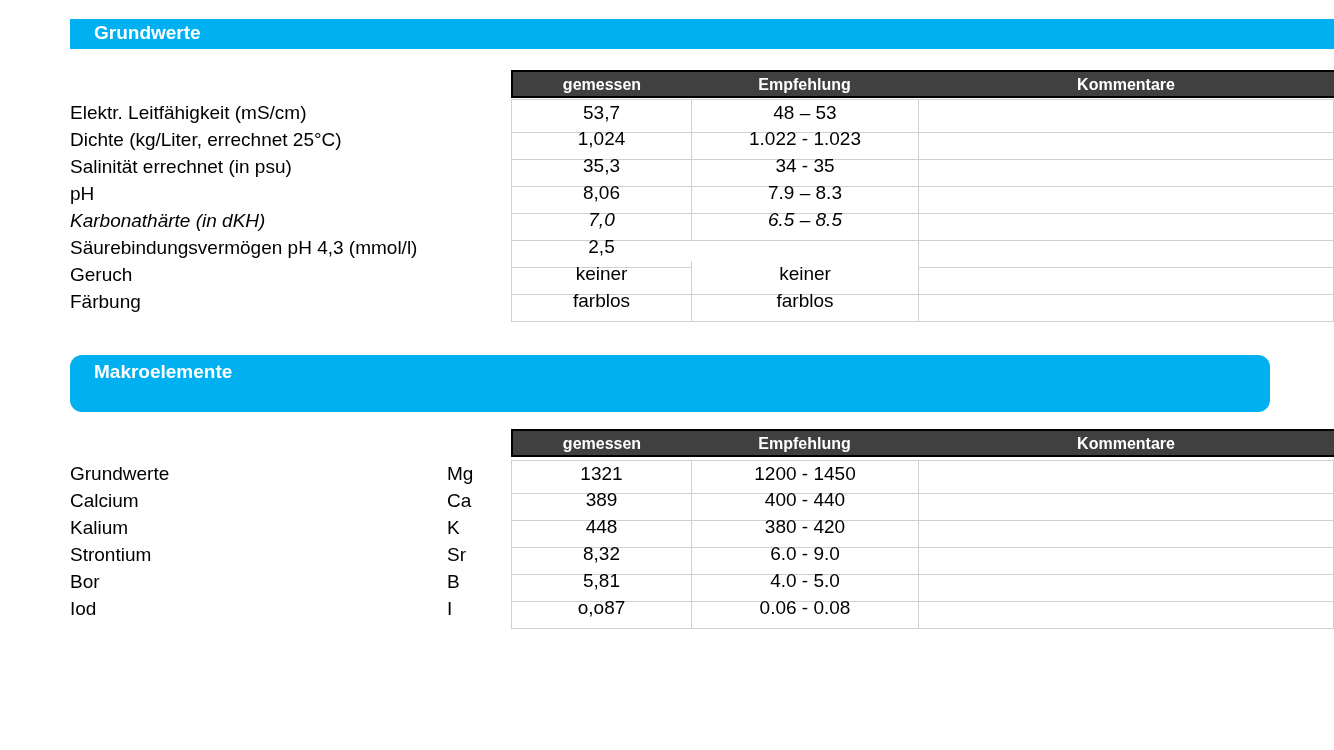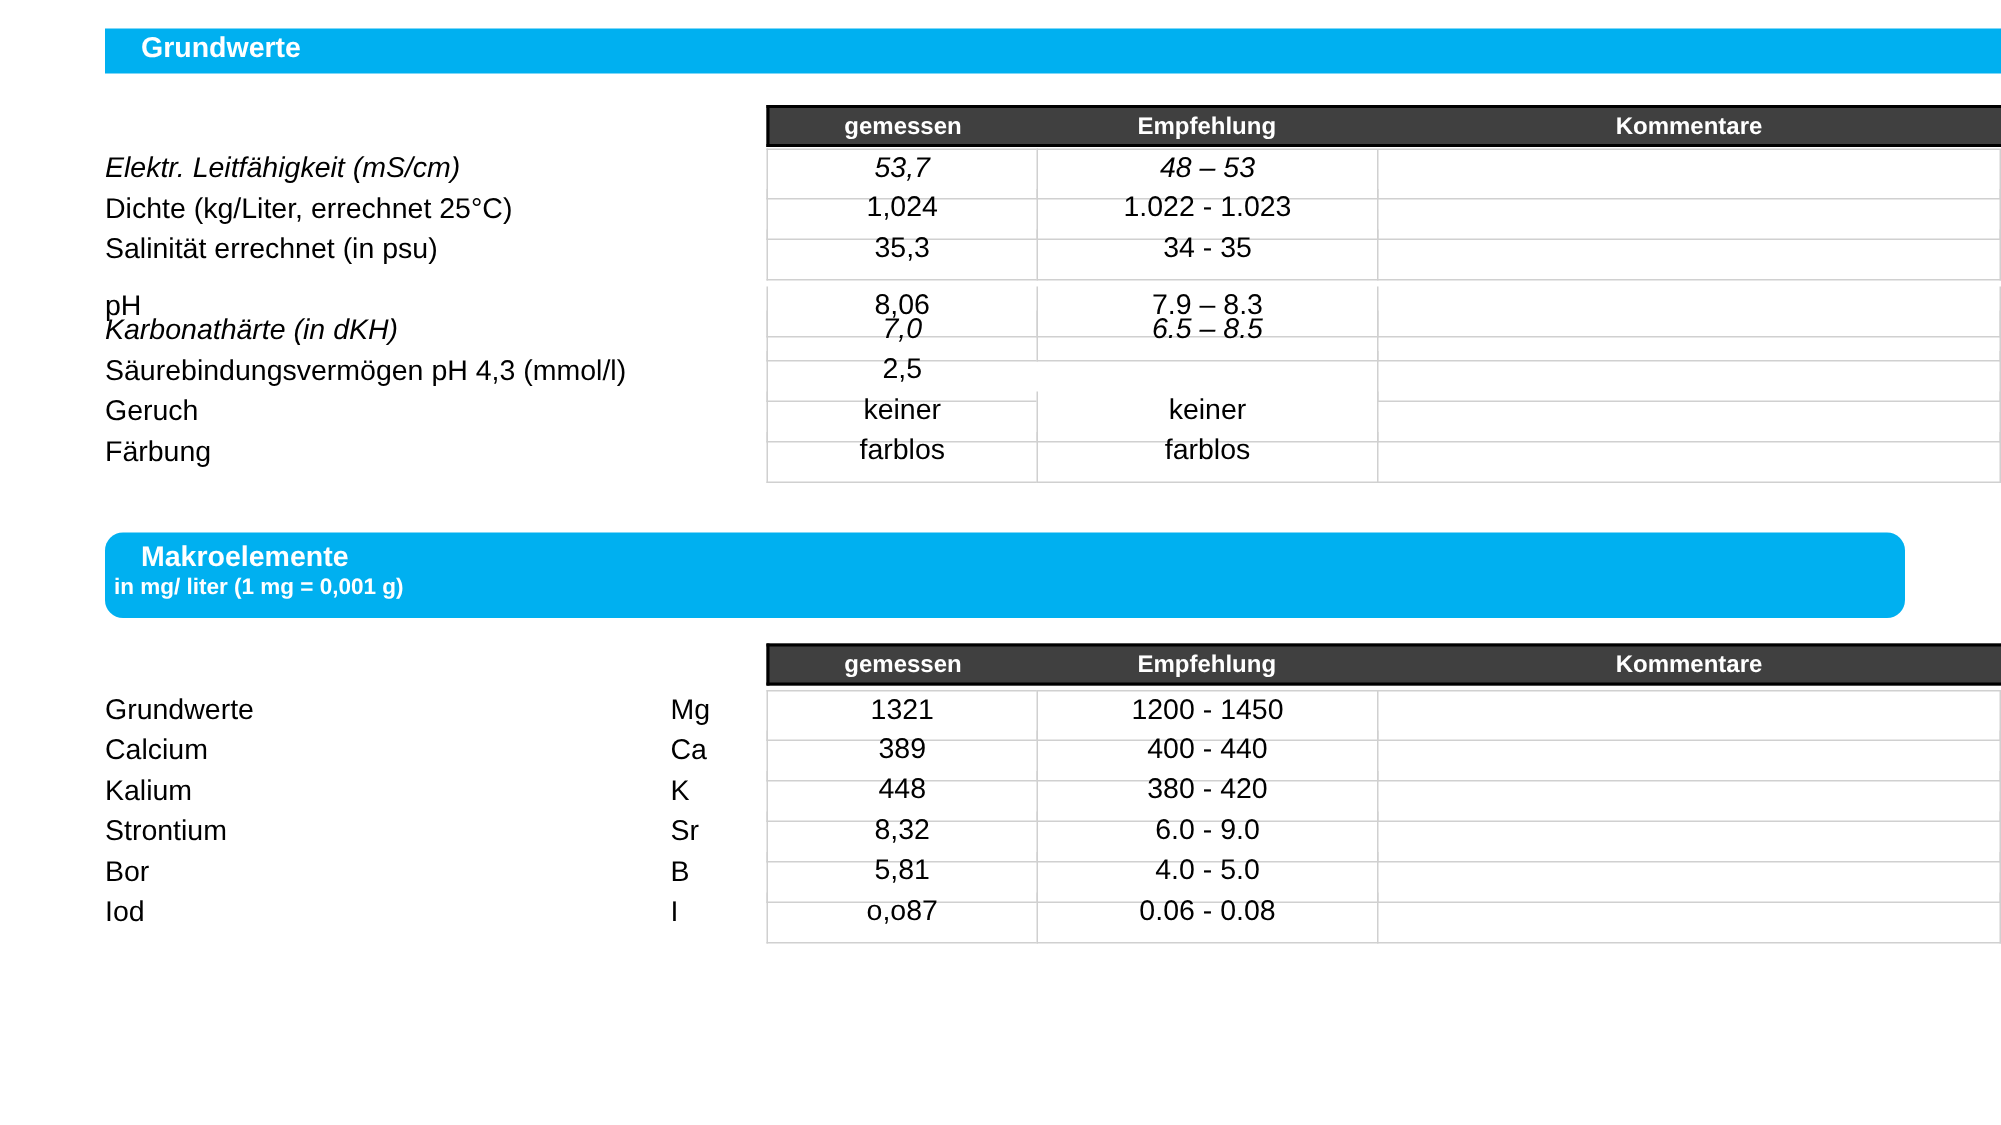--- a/index.html
+++ b/index.html
@@ -112,42 +112,42 @@
   <div class="section-banner" style="left:70px; top:19px; width:1264px; height:30px; padding-top:3px;">
     <span class="banner-title">Grundwerte</span>
   </div>
 
   <div class="table-head" style="left:511px; top:70px; width:823px; height:28px;">
     <span class="col" style="left:0; width:178px;">gemessen</span>
     <span class="col" style="left:178px; width:227px;">Empfehlung</span>
     <span class="col" style="left:405px; width:416px;">Kommentare</span>
   </div>
 
-  <div class="row first" style="top:99px;font-style:italic;">
+  <div class="row first" style="top:99px;">
     <span class="label">Elektr. Leitfähigkeit (mS/cm)</span>
     <span class="symbol"></span>
     <span class="cell-box c-measured">53,7</span>
     <span class="cell-box c-recommend">48 – 53</span>
     <span class="cell-box c-comment"></span>
   </div>
   <div class="row" style="top:126px;">
     <span class="label">Dichte (kg/Liter, errechnet 25°C)</span>
     <span class="symbol"></span>
     <span class="cell-box c-measured">1,024</span>
     <span class="cell-box c-recommend">1.022 - 1.023</span>
     <span class="cell-box c-comment"></span>
   </div>
   <div class="row" style="top:153px;">
     <span class="label">Salinität errechnet (in psu)</span>
     <span class="symbol"></span>
     <span class="cell-box c-measured">35,3</span>
     <span class="cell-box c-recommend">34 - 35</span>
     <span class="cell-box c-comment"></span>
   </div>
-  <div class="row" style="top:191px;">
+  <div class="row" style="top:180px;">
     <span class="label">pH</span>
     <span class="symbol"></span>
     <span class="cell-box c-measured">8,06</span>
     <span class="cell-box c-recommend">7.9 – 8.3</span>
     <span class="cell-box c-comment"></span>
   </div>
   <div class="row" style="top:207px;font-style:italic;">
     <span class="label">Karbonathärte (in dKH)</span>
     <span class="symbol"></span>
     <span class="cell-box c-measured">7,0</span>
@@ -170,21 +170,20 @@
   <div class="row" style="top:288px;">
     <span class="label">Färbung</span>
     <span class="symbol"></span>
     <span class="cell-box c-measured">farblos</span>
     <span class="cell-box c-recommend">farblos</span>
     <span class="cell-box c-comment"></span>
   </div>
 
   <div class="section-banner" style="left:70px; top:355px; width:1200px; height:57px; padding-top:6px;border-radius:12px;">
     <span class="banner-title">Makroelemente</span>
-    <span class="banner-sub">in mg/ liter (1 mg = 0,001 g)</span>
   </div>
 
   <div class="table-head" style="left:511px; top:429px; width:823px; height:28px;">
     <span class="col" style="left:0; width:178px;">gemessen</span>
     <span class="col" style="left:178px; width:227px;">Empfehlung</span>
     <span class="col" style="left:405px; width:416px;">Kommentare</span>
   </div>
 
   <div class="row first" style="top:460px;">
     <span class="label">Grundwerte</span>

